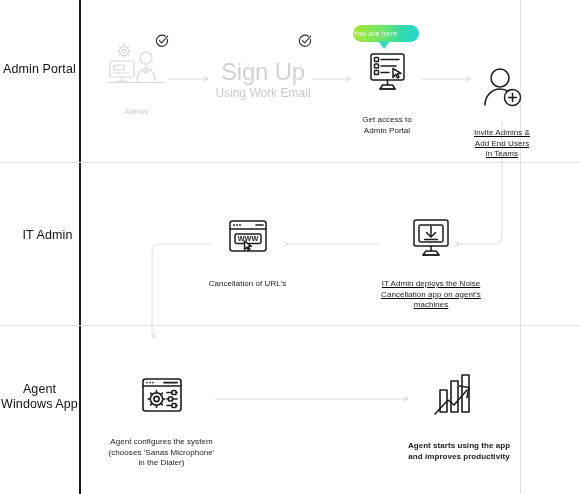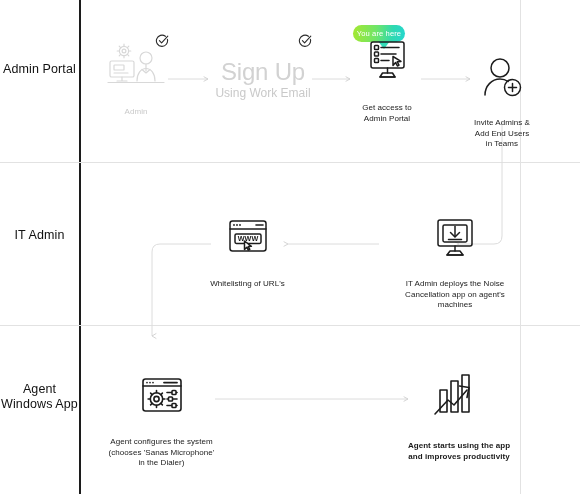--- a/index.html
+++ b/index.html
@@ -53,21 +53,21 @@
     position: absolute;
     left: 0;
     width: 79px;
     text-align: center;
     color: #111111;
     font-size: 12.5px;
     line-height: 15px;
     letter-spacing: 0.1px;
   }
   .row-label.r1 { top: 62px; }
-  .row-label.r2 { top: 228px; }
+  .row-label.r2 { top: 228px; margin-left: 8px; }
   .row-label.r3 { top: 382px; }
 
   
   .node {
     position: absolute;
     text-align: center;
   }
   .node .cap {
     font-size: 8px;
     line-height: 10.5px;
@@ -102,27 +102,26 @@
     color: #c9c9c9;
     line-height: 12px;
     margin-top: 1px;
   }
 
   
   .badge {
     position: absolute;
     left: 353px;
     top: 25px;
-    width: 52px;
+    width: 66px;
     height: 17px;
     border-radius: 8.5px;
     background: linear-gradient(95deg, #a5e830 0%, #6ee56a 45%, #2fd9b0 75%, #25d6cf 100%);
     display: flex;
     align-items: center;
-    justify-content: center;
   }
   .badge span {
     color: #ffffff;
     font-size: 7.6px;
     letter-spacing: 0.1px;
     line-height: 9px;
   }
   .badge-tail {
     position: absolute;
     left: 378px;
@@ -234,41 +233,41 @@
         <path d="M12.4,5.3 A5.6,5.6 0 1 1 10.4,2.3"></path>
         <path d="M4.4,6.6 L6.6,8.9 L12.8,2.2"></path>
       </svg>
     </span>
 
     <div class="badge">
       <span>You are here</span>
     </div>
     <div class="badge-tail"></div>
 
-    <div class="node" style="left:348px; top:40px; width:78px;">
+    <div class="node" style="left:348px; top:52px; width:78px;">
       <span class="icon-wrap">
         <svg width="78" height="44" viewBox="0 0 78 44" xmlns="http://www.w3.org/2000/svg" fill="none" stroke="#1c1c1c" stroke-width="1.5" stroke-linecap="round" stroke-linejoin="round">
           <rect x="23" y="2" width="33" height="26" rx="2"></rect>
           <rect x="26.5" y="5.5" width="4" height="4" rx="0.8"></rect>
           <rect x="26.5" y="12" width="4" height="4" rx="0.8"></rect>
           <rect x="26.5" y="18.5" width="4" height="4" rx="0.8"></rect>
           <path d="M33,7.5 L51,7.5"></path>
           <path d="M33,14 L48,14"></path>
           <path d="M33,20.5 L41,20.5"></path>
           <path d="M45,16.5 L45,25.5 L47.6,22.6 L49.4,26 L51,25 L49.2,21.8 L53,21.4 Z"></path>
           <path d="M39.5,28 L39.5,33"></path>
           <path d="M32,37 L47,37"></path>
           <path d="M34.5,33 L44.5,33 L47,37 L32,37 Z"></path>
         </svg>
       </span>
       <div class="cap">Get access to
 Admin Portal</div>
     </div>
 
-    <div class="node" style="left:470px; top:55px; width:64px;">
+    <div class="node" style="left:470px; top:65px; width:64px;text-decoration:underline;">
       <span class="icon-wrap">
         <svg width="64" height="44" viewBox="0 0 64 44" xmlns="http://www.w3.org/2000/svg" fill="none" stroke="#1c1c1c" stroke-width="1.5" stroke-linecap="round" stroke-linejoin="round">
           <circle cx="30" cy="13" r="9"></circle>
           <path d="M15,40 C15,31 21.7,24 30,24 C33,24 35.8,24.9 38.1,26.5"></path>
           <circle cx="42.5" cy="32.5" r="8"></circle>
           <path d="M42.5,28.5 L42.5,36.5 M38.5,32.5 L46.5,32.5"></path>
         </svg>
       </span>
       <div class="cap">Invite Admins &amp;
 Add End Users
@@ -282,24 +281,24 @@
           <path d="M25,11 L61,11"></path>
           <circle cx="29" cy="7" r="0.9" fill="#1c1c1c" stroke="none"></circle>
           <circle cx="32" cy="7" r="0.9" fill="#1c1c1c" stroke="none"></circle>
           <circle cx="35" cy="7" r="0.9" fill="#1c1c1c" stroke="none"></circle>
           <path d="M51,7 L58,7" stroke-width="1.6"></path>
           <rect x="30" y="16" width="26" height="9.5" rx="1.4"></rect>
           <text x="43" y="23.4" font-family="Liberation Sans, sans-serif" font-size="7.2" font-weight="bold" fill="#1c1c1c" stroke="none" text-anchor="middle">WWW</text>
           <path d="M39.5,23 L39.5,31.5 L41.8,29.2 L43.3,32.2 L44.8,31.4 L43.3,28.6 L46.4,28.3 Z" fill="#ffffff"></path>
         </svg>
       </span>
-      <div class="cap">Whitelisting of URL's</div>
-    </div>
-
-    <div class="node" style="left:400px; top:218px; width:110px;">
+      <div class="cap">Cancellation of URL's</div>
+    </div>
+
+    <div class="node" style="left:376px; top:218px; width:110px;text-decoration:underline;">
       <span class="icon-wrap">
         <svg width="110" height="42" viewBox="0 0 110 42" xmlns="http://www.w3.org/2000/svg" fill="none" stroke="#1c1c1c" stroke-width="1.5" stroke-linecap="round" stroke-linejoin="round">
           <rect x="38" y="2" width="34" height="26" rx="2"></rect>
           <rect x="43" y="7" width="24" height="17" rx="1.4"></rect>
           <path d="M55,8.5 L55,18.5"></path>
           <path d="M50.5,14.5 L55,19 L59.5,14.5"></path>
           <path d="M48.5,21.5 L61.5,21.5"></path>
           <path d="M55,28 L55,33"></path>
           <path d="M47,37 L63,37"></path>
           <path d="M50,33 L60,33 L63,37 L47,37 Z"></path>

